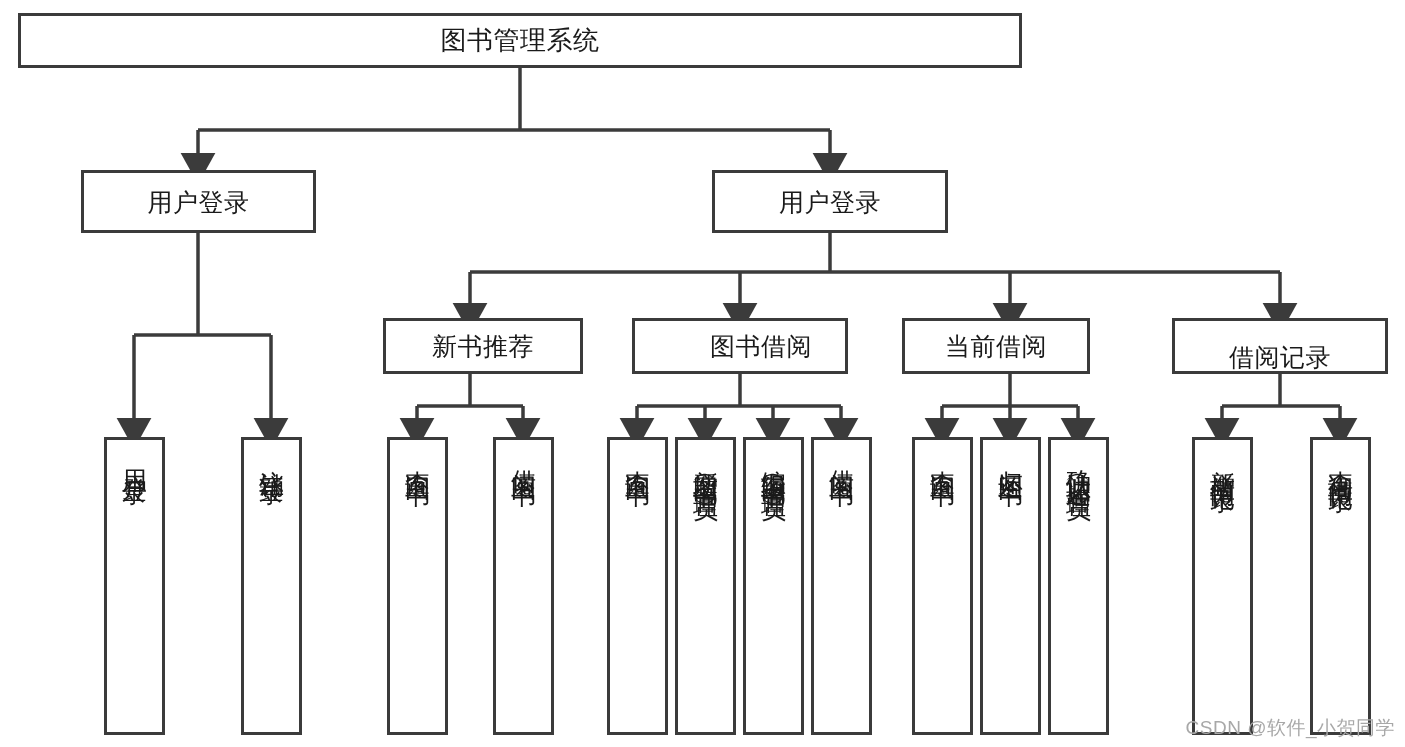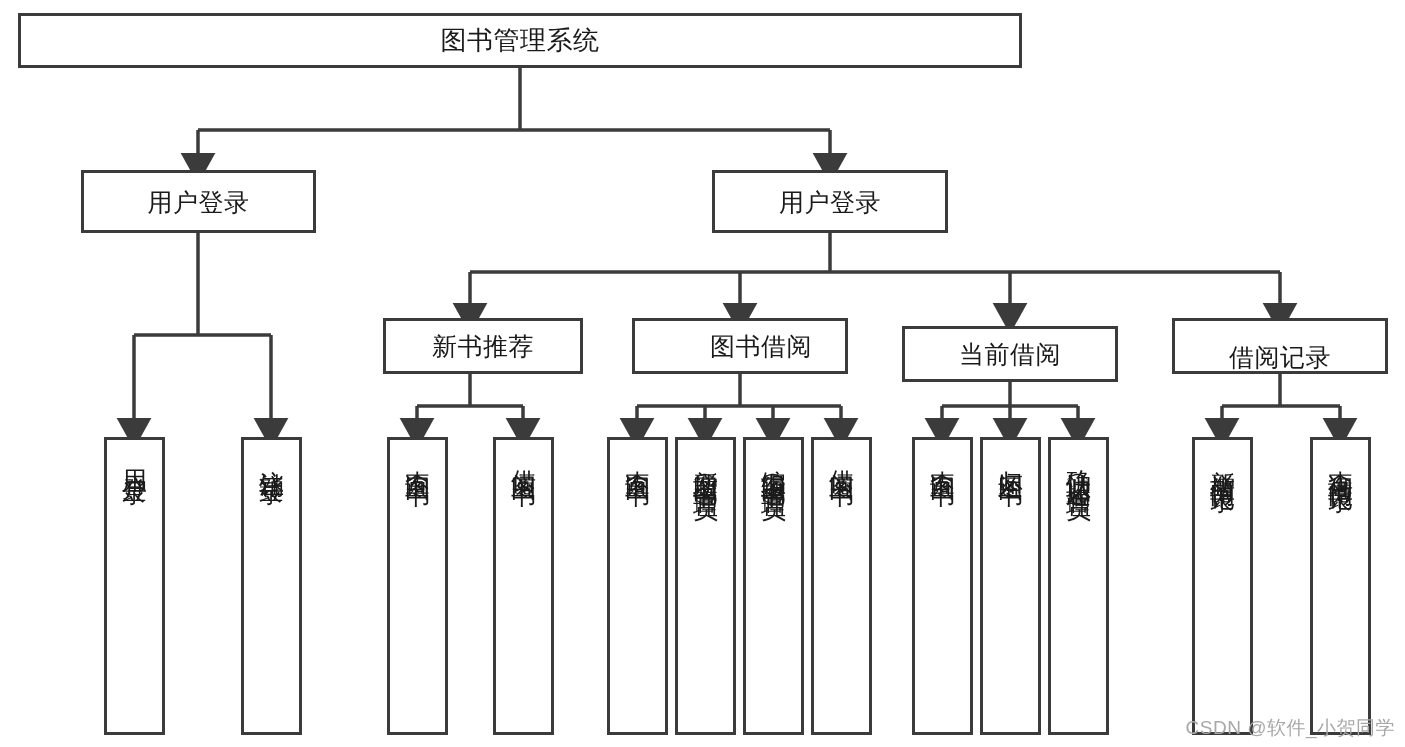--- a/index.html
+++ b/index.html
@@ -135,21 +135,21 @@
   <div class="node horizontal" style="left:712px; top:170px; width:236px; height:63px;">
     <span class="node-label">用户登录</span>
   </div>
 
   <div class="node horizontal" style="left:354px; top:318px; width:200px; height:56px;margin-left:29px;">
     <span class="node-label">新书推荐</span>
   </div>
   <div class="node horizontal" style="left:632px; top:318px; width:216px; height:56px;padding-left:42px;">
     <span class="node-label">图书借阅</span>
   </div>
-  <div class="node horizontal" style="left:902px; top:318px; width:216px; height:56px;margin-top:8px;">
+  <div class="node horizontal" style="left:902px; top:318px; width:188px; height:56px;">
     <span class="node-label">当前借阅</span>
   </div>
   <div class="node horizontal" style="left:1172px; top:318px; width:216px; height:56px;align-items:flex-end;">
     <span class="node-label">借阅记录</span>
   </div>
 
   <div class="node vertical" style="left:104px; top:437px; width:61px; height:298px;">
     <span class="node-label">用户登录</span>
   </div>
   <div class="node vertical" style="left:241px; top:437px; width:61px; height:298px;">

